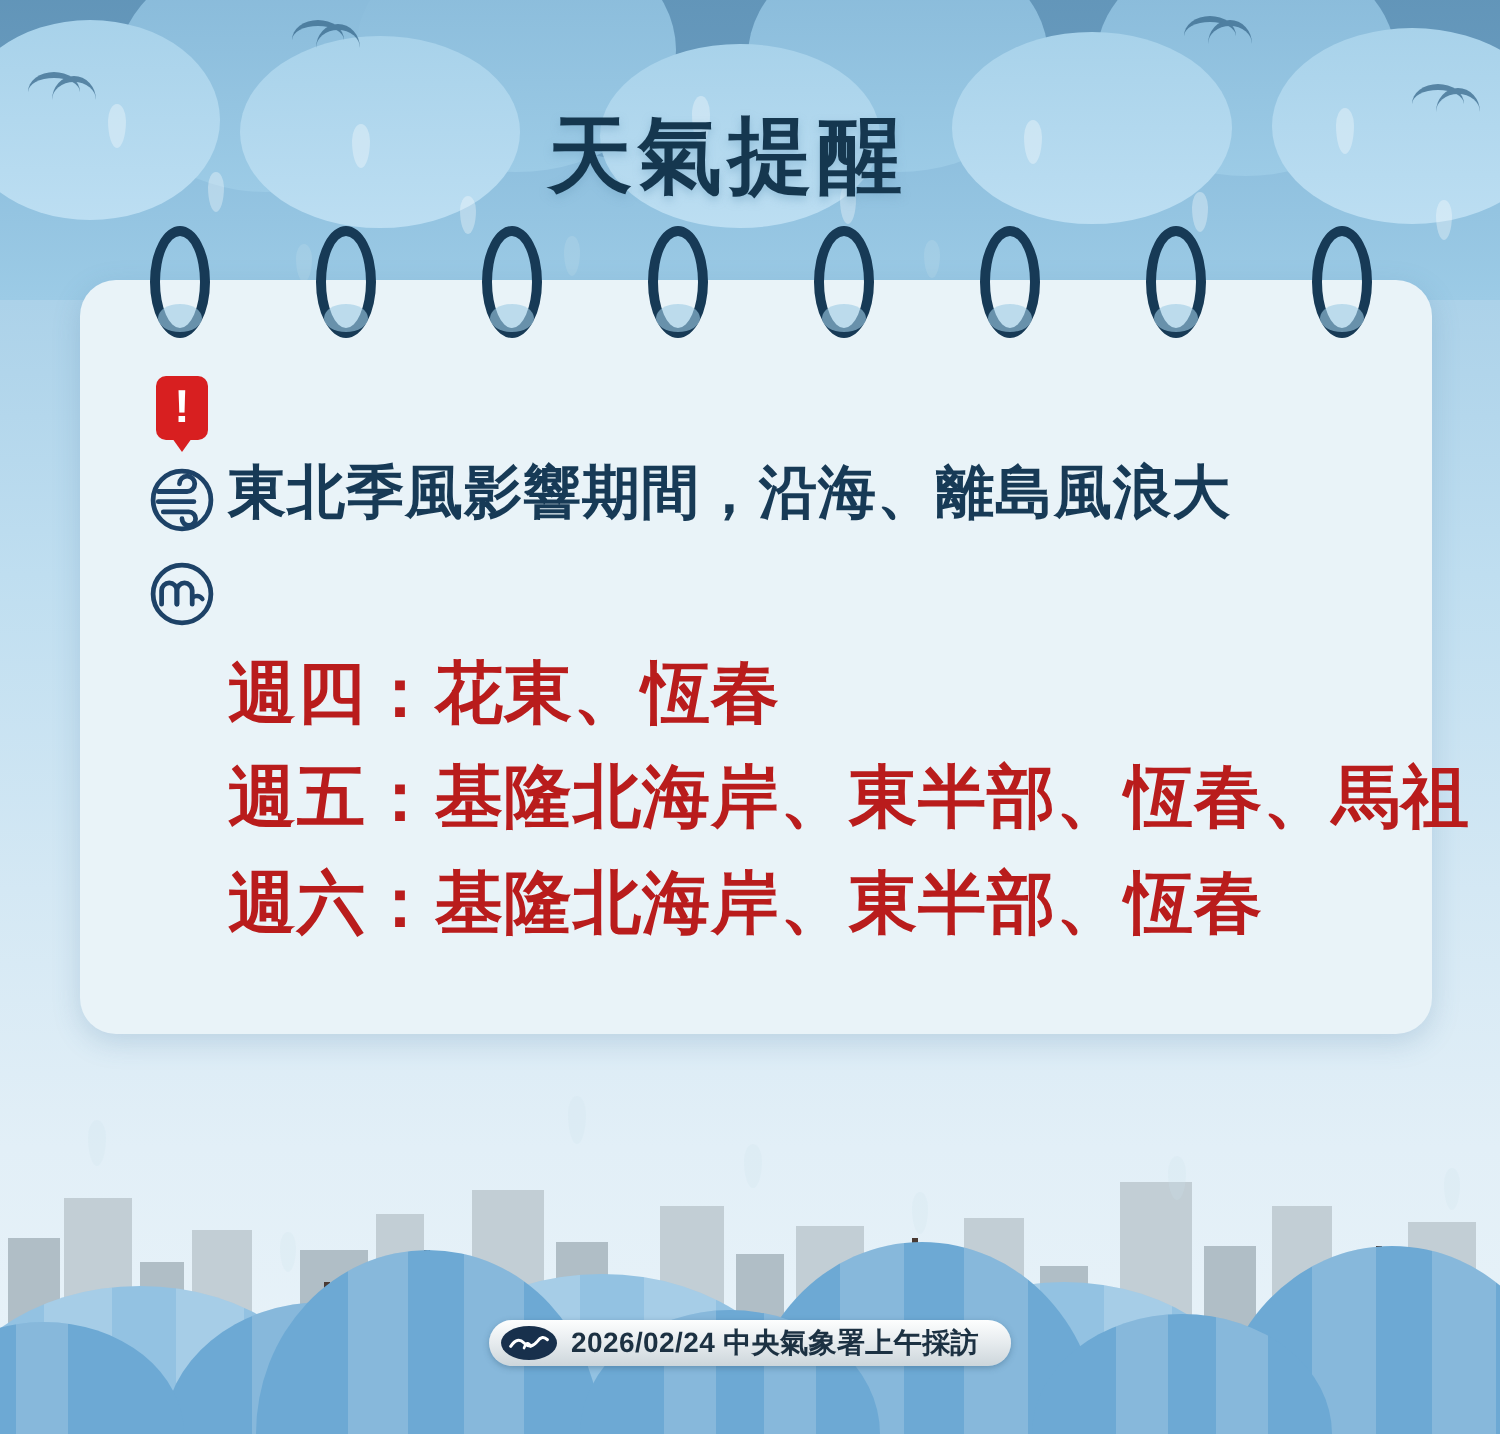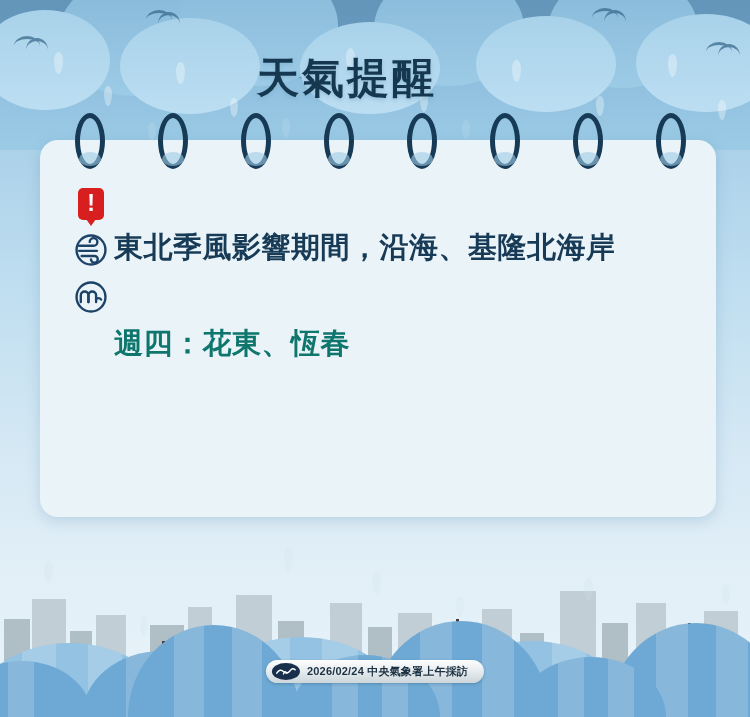--- a/index.html
+++ b/index.html
@@ -49,21 +49,21 @@
     position:absolute;
     background:#ffffff;
     opacity:.33;
     border-radius:50% 50% 50% 50% / 62% 62% 38% 38%;
     transform:rotate(180deg);
   }
   .drop.dim { opacity:.22; background:#cfe3ef; }
 
   
   .title {
-    position:absolute; left:0; top:50px; width:694px;
+    position:absolute; left:17px; top:50px; width:694px;
     text-align:center;
     font-size:42px; font-weight:bold;
     color:#15374f;
     letter-spacing:3px;
     text-shadow:0 2px 4px rgba(120,170,200,.55);
     z-index:6;
   }
 
   
   .card {
@@ -96,21 +96,21 @@
 
   
   .row { display:flex; align-items:flex-start; margin-bottom:9px; }
   .icon-cell { width:46px; flex:0 0 46px; display:flex; justify-content:center; padding-top:4px; }
   .row-text {
     font-size:29px; font-weight:bold; color:#173a56;
     line-height:1.28; letter-spacing:.5px; white-space:nowrap;
   }
   .sub-row { padding-left:46px; margin-bottom:4px; }
   .sub-text {
-    font-size:29px; font-weight:bold; color:#0f766e;
+    font-size:34px; font-weight:bold; color:#b91c1c;
     line-height:1.42; letter-spacing:.5px; white-space:nowrap;
   }
 
   
   .alert-icon {
     position:relative; width:26px; height:32px;
     background:#d81f20; border-radius:5px;
     display:flex; align-items:center; justify-content:center;
   }
   .alert-icon::after{
@@ -153,21 +153,21 @@
     z-index:9;
   }
   .cwa-logo {
     width:28px; height:17px; border-radius:50%;
     background:#18304c;
     display:flex; align-items:center; justify-content:center;
     flex:0 0 28px;
   }
   .cwa-logo svg { display:block; }
   .footer-text {
-    font-size:11px; font-weight:bold; color:#1c3142;
+    font-size:14px; font-weight:bold; color:#1c3142;
     white-space:nowrap; letter-spacing:.2px;
   }
 </style>
 </head>
 <body>
 
 <div id="poster">
 
   <div class="sky-band">
     <div class="cloud dark" style="left:-40px;  top:-78px;  width:170px; height:150px;"></div>
@@ -237,36 +237,42 @@
 
       <div class="row">
         <div class="icon-cell">
           <svg class="circ-icon" viewBox="0 0 40 40">
             <circle cx="20" cy="20" r="17" fill="none" stroke="#1d4267" stroke-width="2.8"></circle>
             <path d="M6 15 H23 a4.5 4.5 0 1 0 -4.5 -4.5" fill="none" stroke="#1d4267" stroke-width="2.8" stroke-linecap="round"></path>
             <path d="M6 21 H27" fill="none" stroke="#1d4267" stroke-width="2.8" stroke-linecap="round"></path>
             <path d="M9 27 H24 a4 4 0 1 1 -4 4" fill="none" stroke="#1d4267" stroke-width="2.8" stroke-linecap="round"></path>
           </svg>
         </div>
-        <div class="row-text">東北季風影響期間，沿海、基隆北海岸</div>
+        <div class="row-text">東北季風影響期間，沿海、離島風浪大</div>
       </div>
 
       <div class="row">
         <div class="icon-cell">
           <svg class="circ-icon" viewBox="0 0 40 40">
             <circle cx="20" cy="20" r="17" fill="none" stroke="#1d4267" stroke-width="2.8"></circle>
             <path d="M8 26 V18 a4.5 4.5 0 0 1 9 0 V26" fill="none" stroke="#1d4267" stroke-width="2.8" stroke-linecap="round"></path>
             <path d="M17 26 V18 a4.5 4.5 0 0 1 9 0 V26" fill="none" stroke="#1d4267" stroke-width="2.8" stroke-linecap="round"></path>
             <path d="M26 22 q4 -2 6 1" fill="none" stroke="#1d4267" stroke-width="2.6" stroke-linecap="round"></path>
           </svg>
         </div>
       </div>
 
       <div class="sub-row">
         <div class="sub-text">週四：花東、恆春</div>
+      </div>
+      <div class="sub-row">
+        <div class="sub-text">週五：基隆北海岸、東半部、恆春、馬祖</div>
+      </div>
+      <div class="sub-row">
+        <div class="sub-text">週六：基隆北海岸、東半部、恆春</div>
       </div>
 
     </div>
   </div>
 
   <div class="rings">
     <div class="ring-hole" style="left:79px;  top:152px;"></div>
     <div class="ring-hole" style="left:162px; top:152px;"></div>
     <div class="ring-hole" style="left:245px; top:152px;"></div>
     <div class="ring-hole" style="left:328px; top:152px;"></div>

